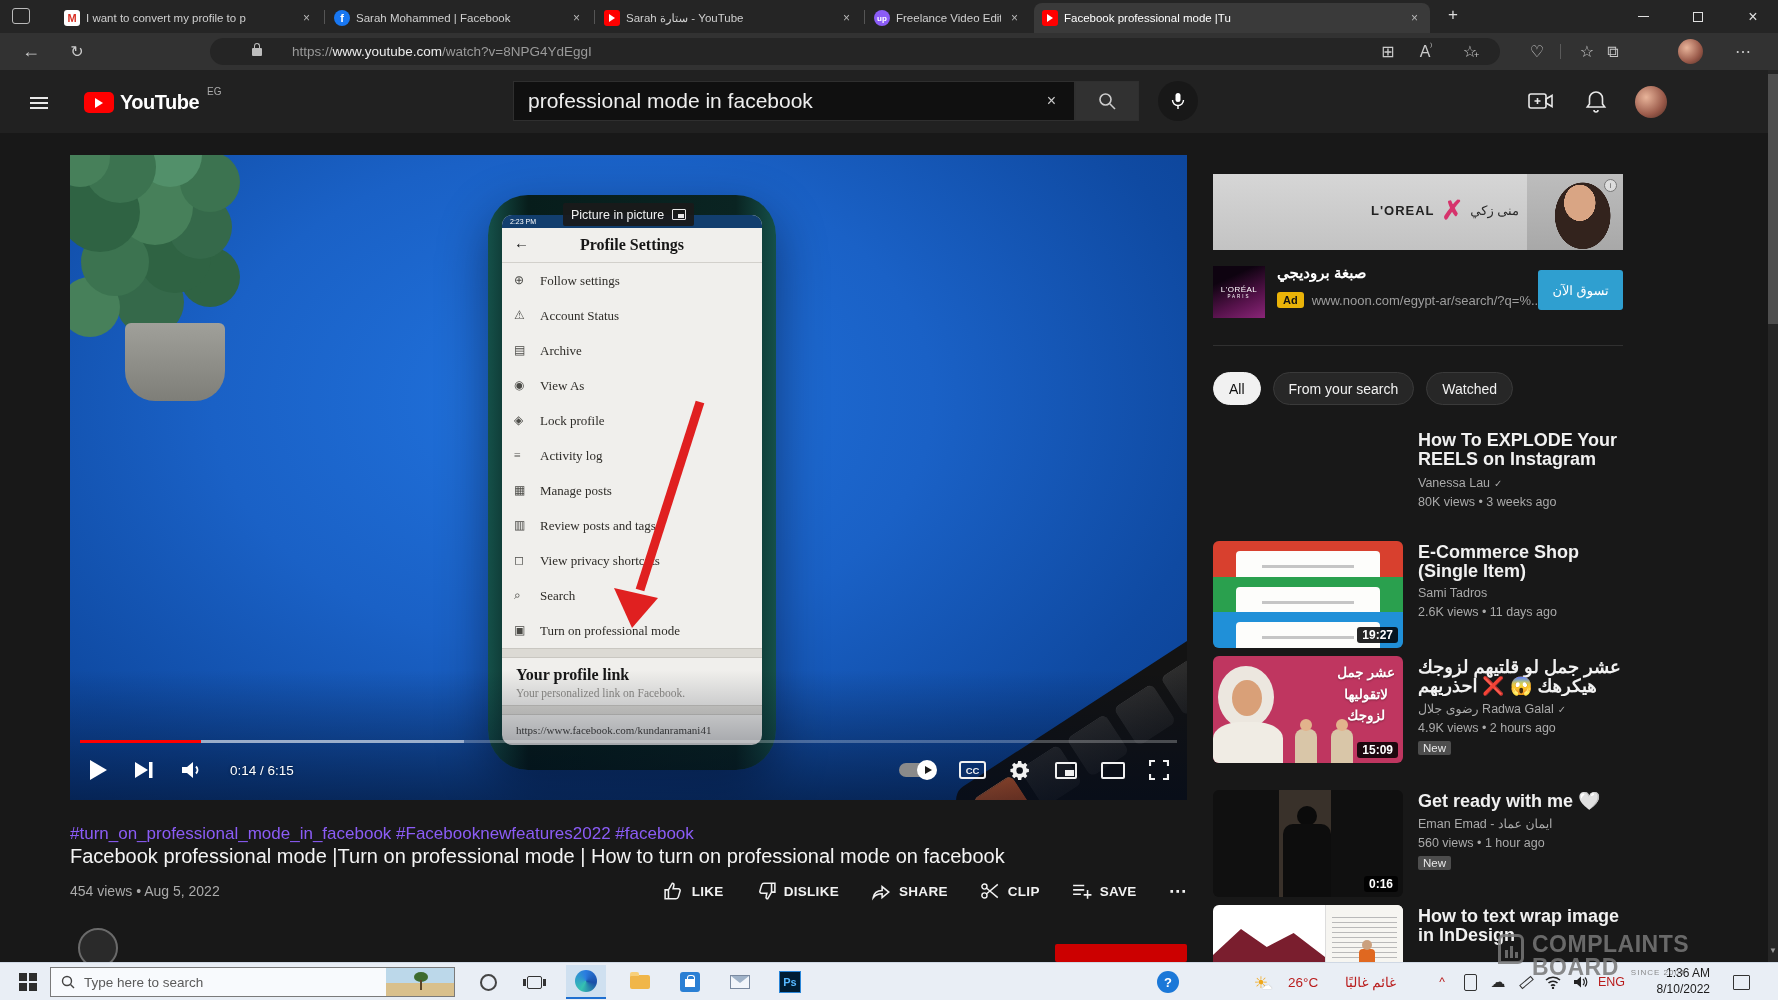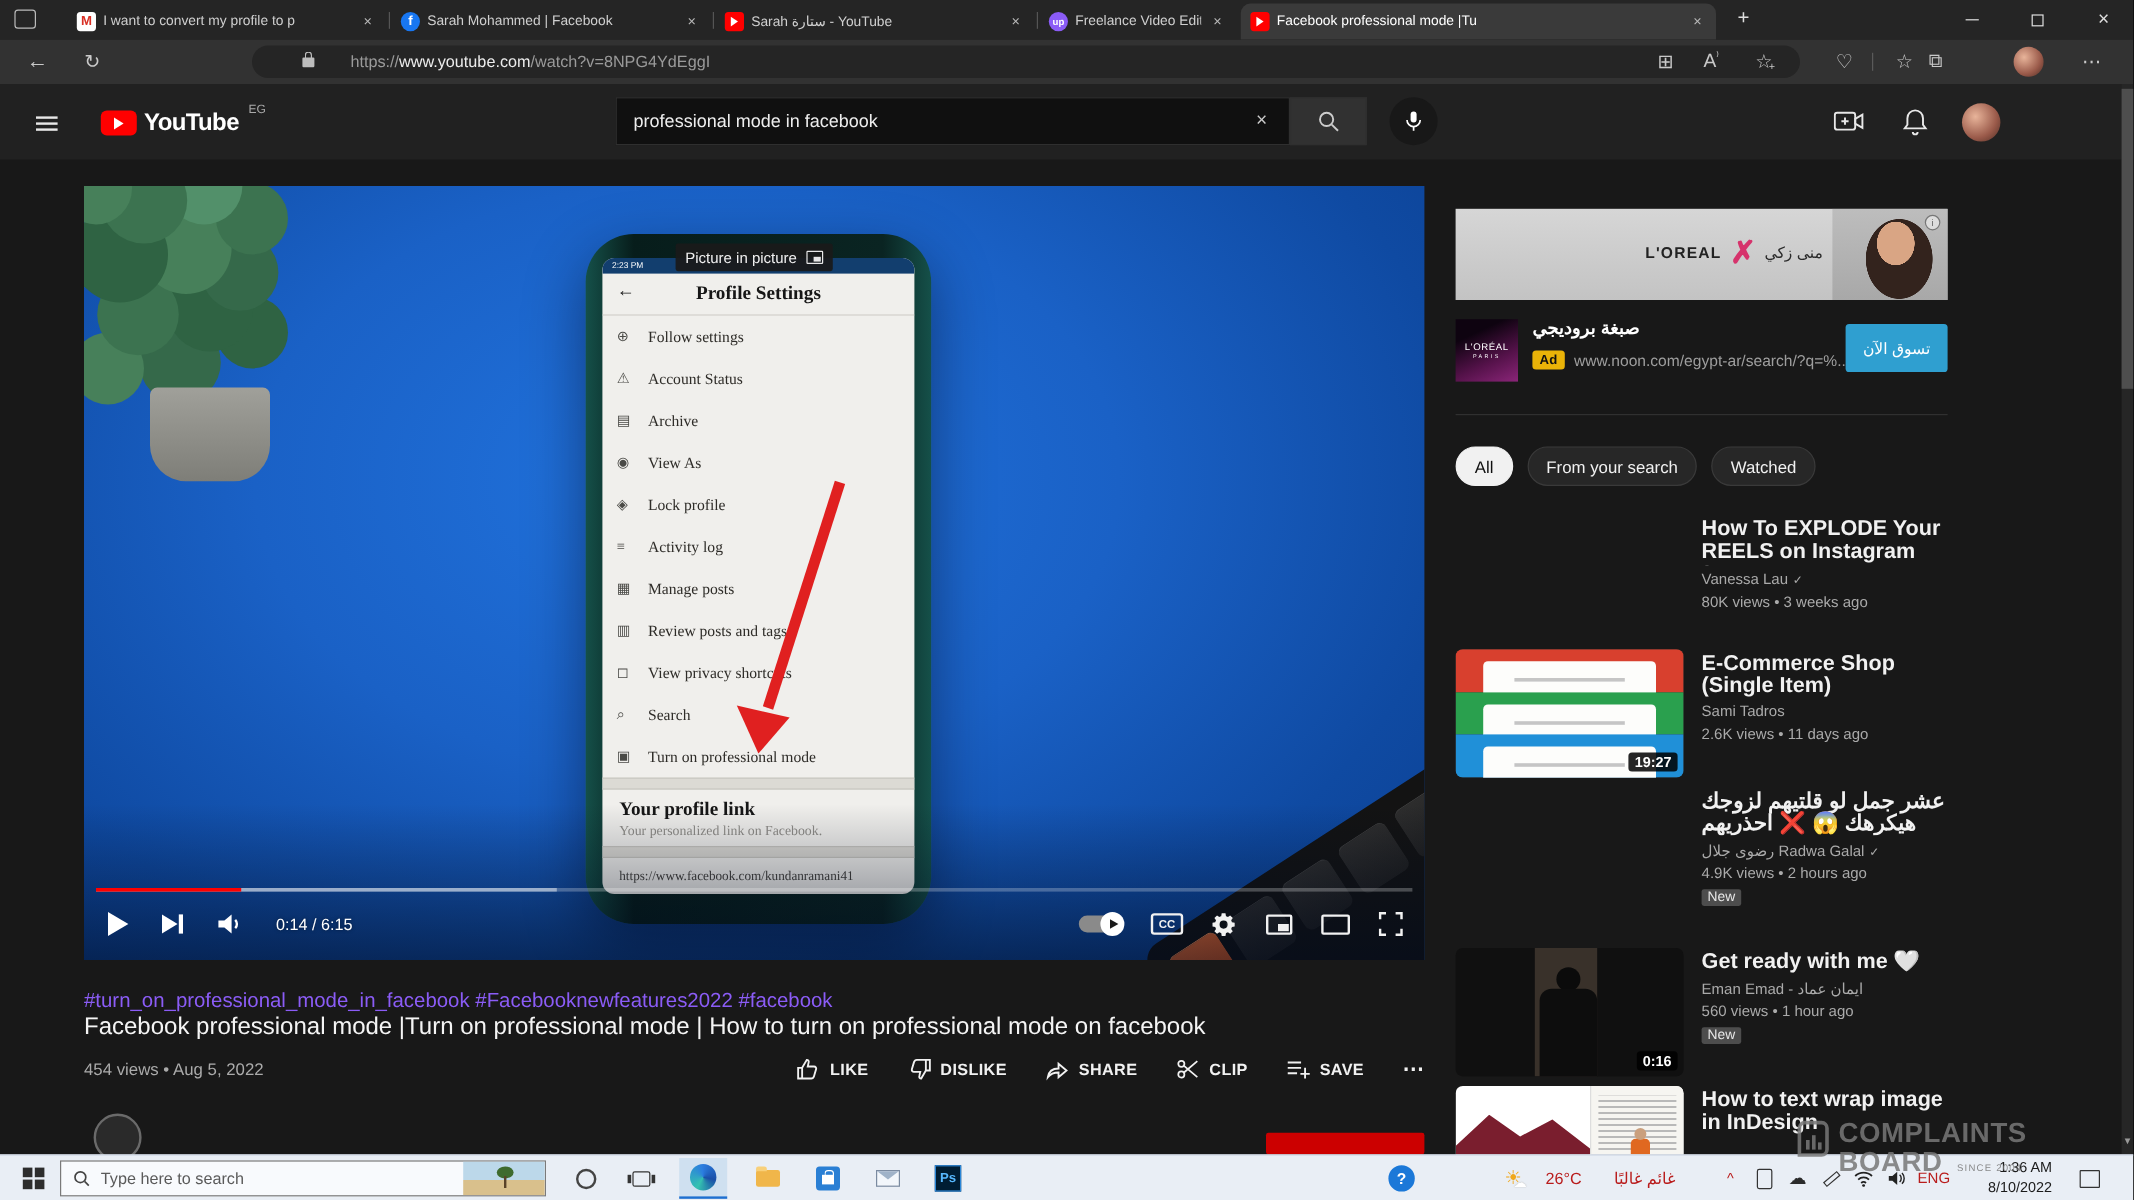--- a/index.html
+++ b/index.html
@@ -30,21 +30,21 @@
   .lockarc { position:absolute; left:44px; top:5px; width:6px; height:6px; border:1.5px solid #bdbdbd; border-bottom:none; border-radius:4px 4px 0 0; }
   .urltxt { position:absolute; left:82px; top:6px; font-size:13.5px; white-space:nowrap; }
   .urltxt .dim { color:#9a9a9a; } .urltxt .lit { color:#ececec; }
 
   
   #ythead { position:absolute; left:0; top:70px; width:1778px; height:63px; background:#212121; }
   .burger span { display:block; width:18px; height:2px; background:#e8e8e8; margin:3px 0; }
   #ytlogo-box { position:absolute; left:84px; top:22px; width:30px; height:21px; background:#f00; border-radius:5px; display:flex; align-items:center; justify-content:center; }
   #ytlogo-box:before { content:""; border-left:8px solid #fff; border-top:5px solid transparent; border-bottom:5px solid transparent; }
   #ytsearch { position:absolute; left:513px; top:11px; width:562px; height:40px; background:#101010; border:1px solid #2f2f2f; display:flex; align-items:center; padding:0 14px; }
-  #ytsearch input { background:transparent; border:none; outline:none; color:#eee; font-size:15px; width:490px; font-family:"Liberation Sans",sans-serif; }
+  #ytsearch input { background:transparent; border:none; outline:none; color:#eee; font-size:21px; width:490px; font-family:"Liberation Sans",sans-serif; }
   #ysbtn { position:absolute; left:1075px; top:11px; width:64px; height:40px; background:#313131; border:1px solid #2f2f2f; display:flex; align-items:center; justify-content:center; }
   #ymic { position:absolute; left:1158px; top:11px; width:40px; height:40px; border-radius:50%; background:#181818; display:flex; align-items:center; justify-content:center; }
   .ythicon { position:absolute; top:20px; color:#e8e8e8; }
   .yavatar { border-radius:50%; background:radial-gradient(circle at 35% 35%, #e8b49a, #9a5a4a 60%, #4a2a22); }
 
   
   #player { position:absolute; left:70px; top:155px; width:1117px; height:645px; overflow:hidden;
             background:radial-gradient(900px 620px at 45% 38%, #2173de 0%, #1a61c6 40%, #0f4aa2 72%, #0a3c8c 100%); }
   #player:after { content:""; position:absolute; left:0; bottom:0; width:100%; height:130px;
             background:linear-gradient(transparent, rgba(0,10,30,.55)); }
@@ -538,20 +538,29 @@
       <span class="dur">19:27</span>
     </div>
     <div class="svtxt">
       <div class="svtitle">E-Commerce Shop (Single Item)</div>
       <div class="svchan">Sami Tadros</div>
       <div class="svmeta">2.6K views • 11 days ago</div>
     </div>
   </div>
 
   <div class="sv" style="top:656px;height:132px;">
+    <div class="thumb t3">
+      <div class="artxt rtl"><span>عشر جمل</span><br><span>لاتقوليها</span><br><span>لزوجك</span></div>
+      <span class="hij"></span>
+        <span class="hface"></span>
+        <span class="hbody"></span>
+      <span class="fig" style="left:82px;"></span>
+        <span class="fig" style="left:118px;"></span>
+      <span class="dur">15:09</span>
+    </div>
     <div class="svtxt">
       <div class="svtitle rtl" style="text-align:left;">عشر جمل لو قلتيهم لزوجك هيكرهك 😱 ❌ احذريهم</div>
       <div class="svchan"><span>رضوى جلال Radwa Galal</span><span class="vcheck">✓</span></div>
       <div class="svmeta">4.9K views • 2 hours ago</div>
       <span class="vbadge">New</span>
     </div>
   </div>
 
   <div class="sv" style="top:790px;height:115px;">
     <div class="thumb t4">

